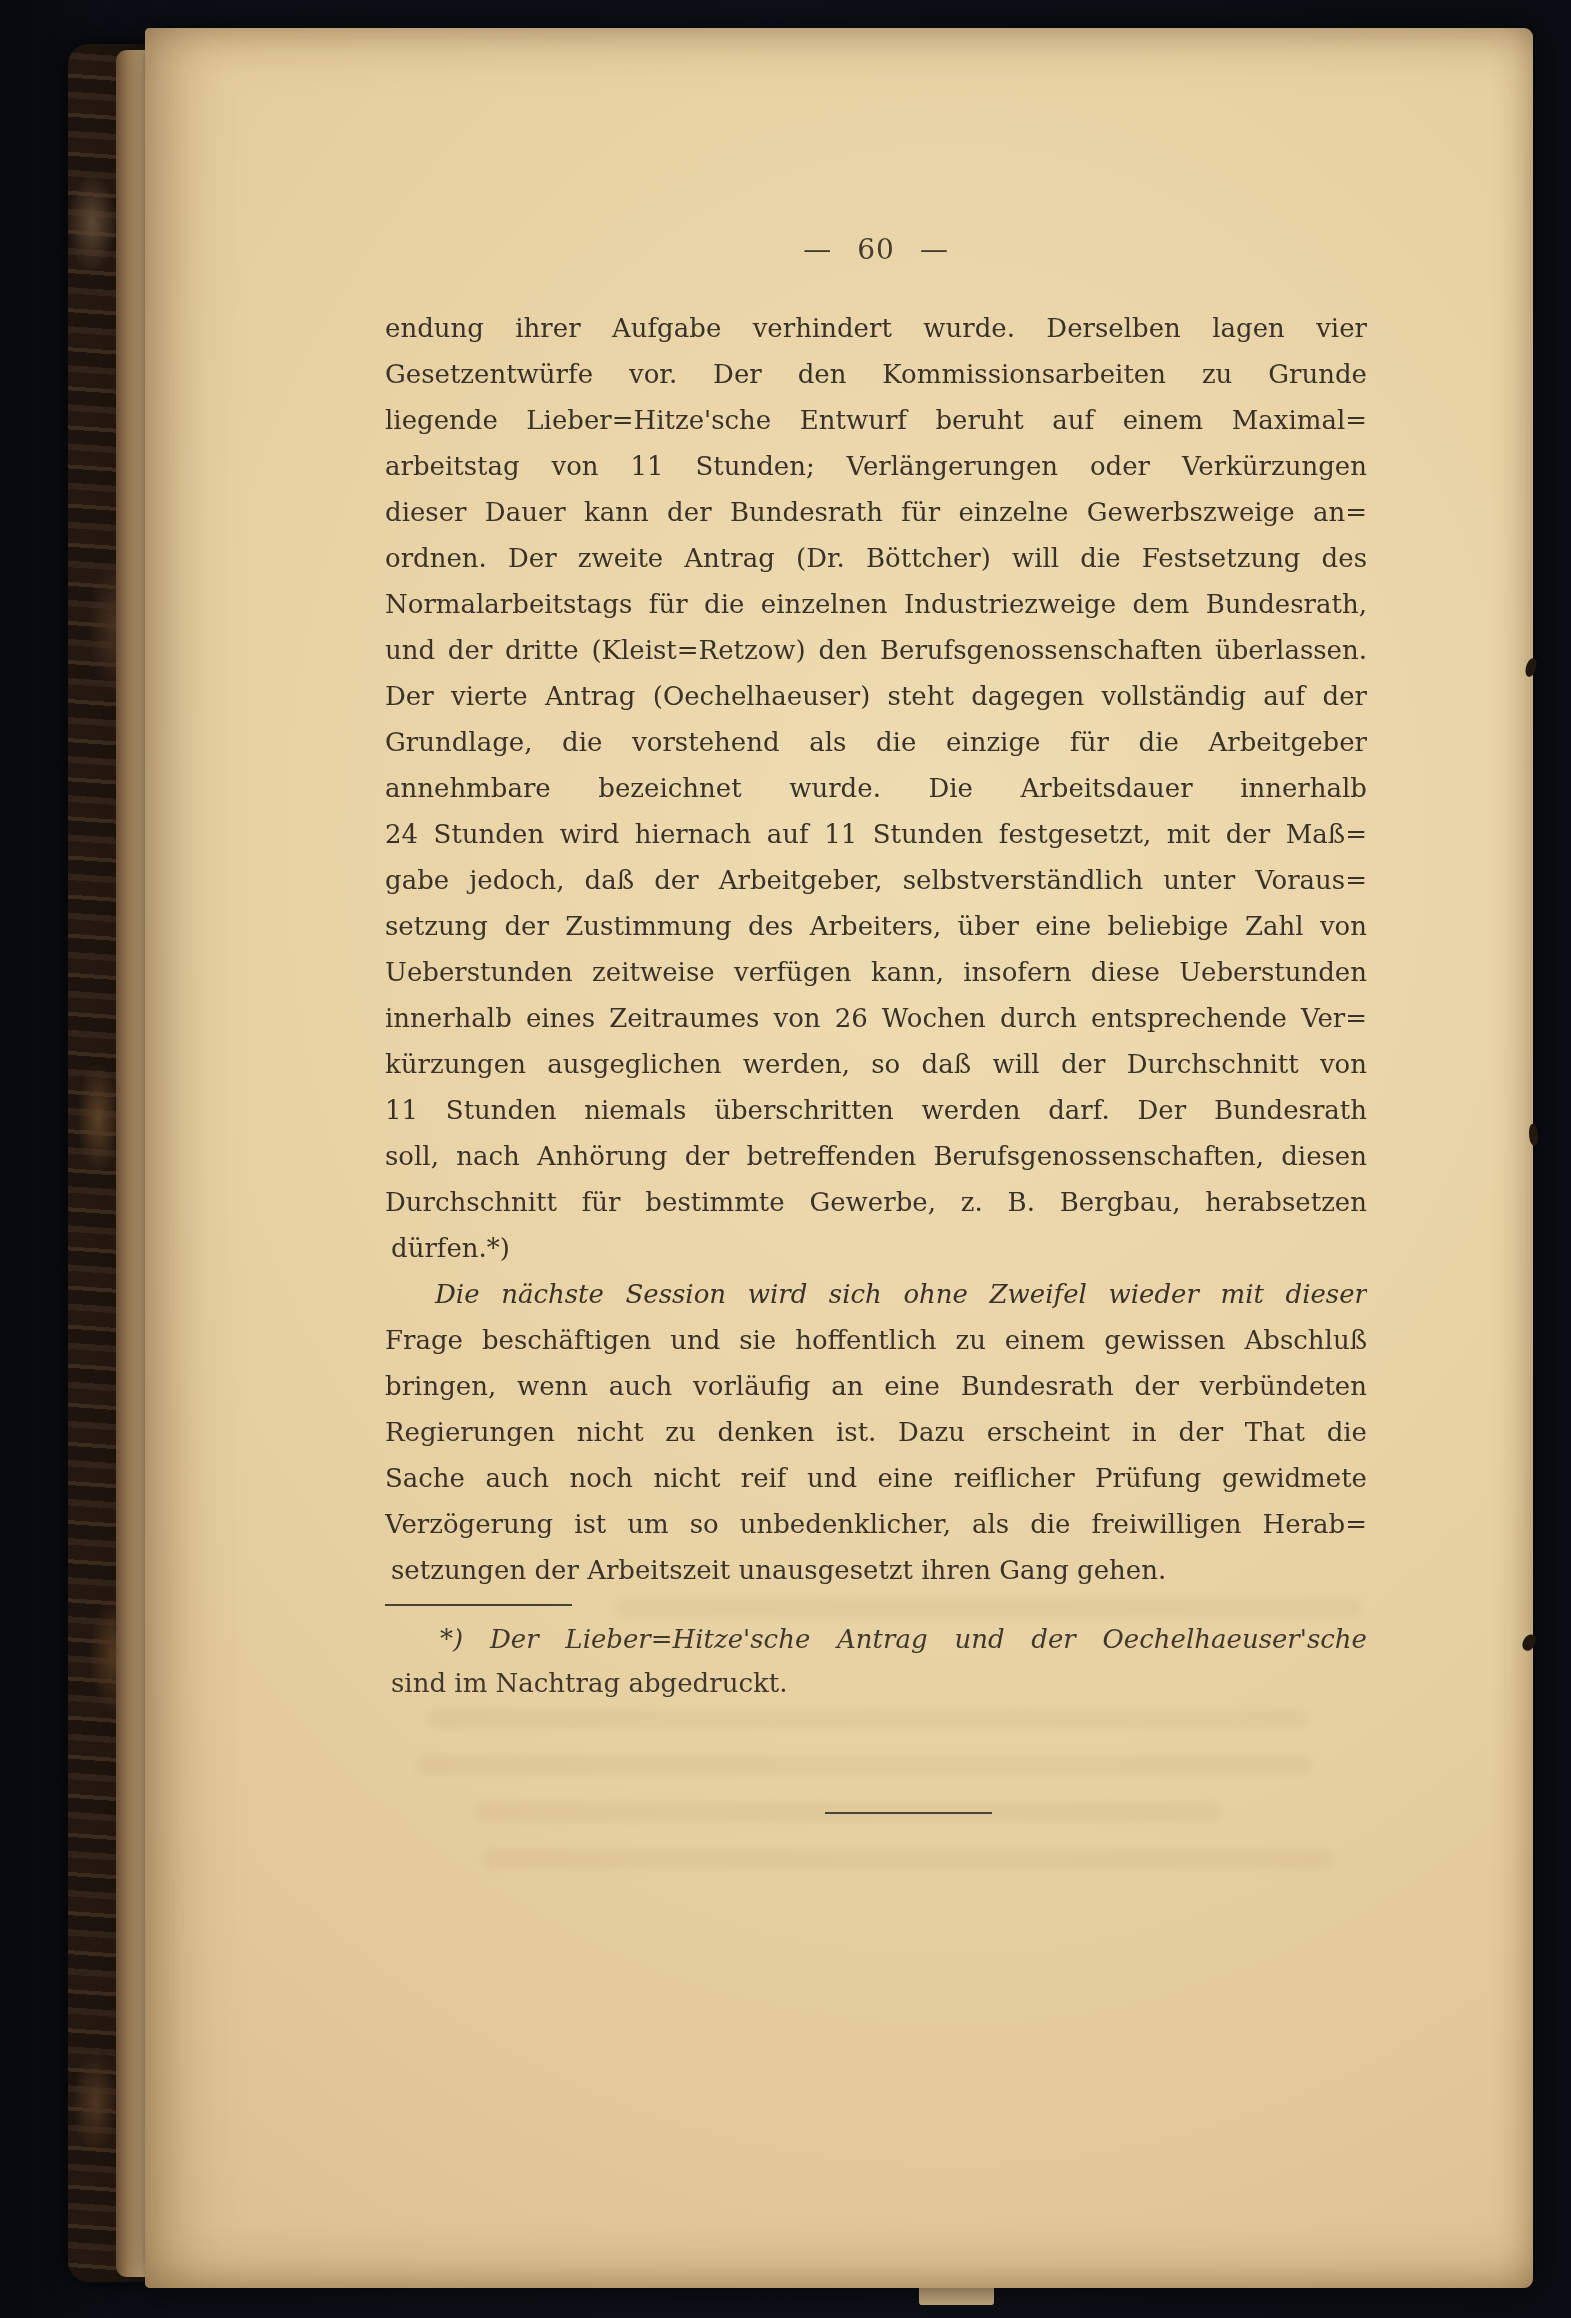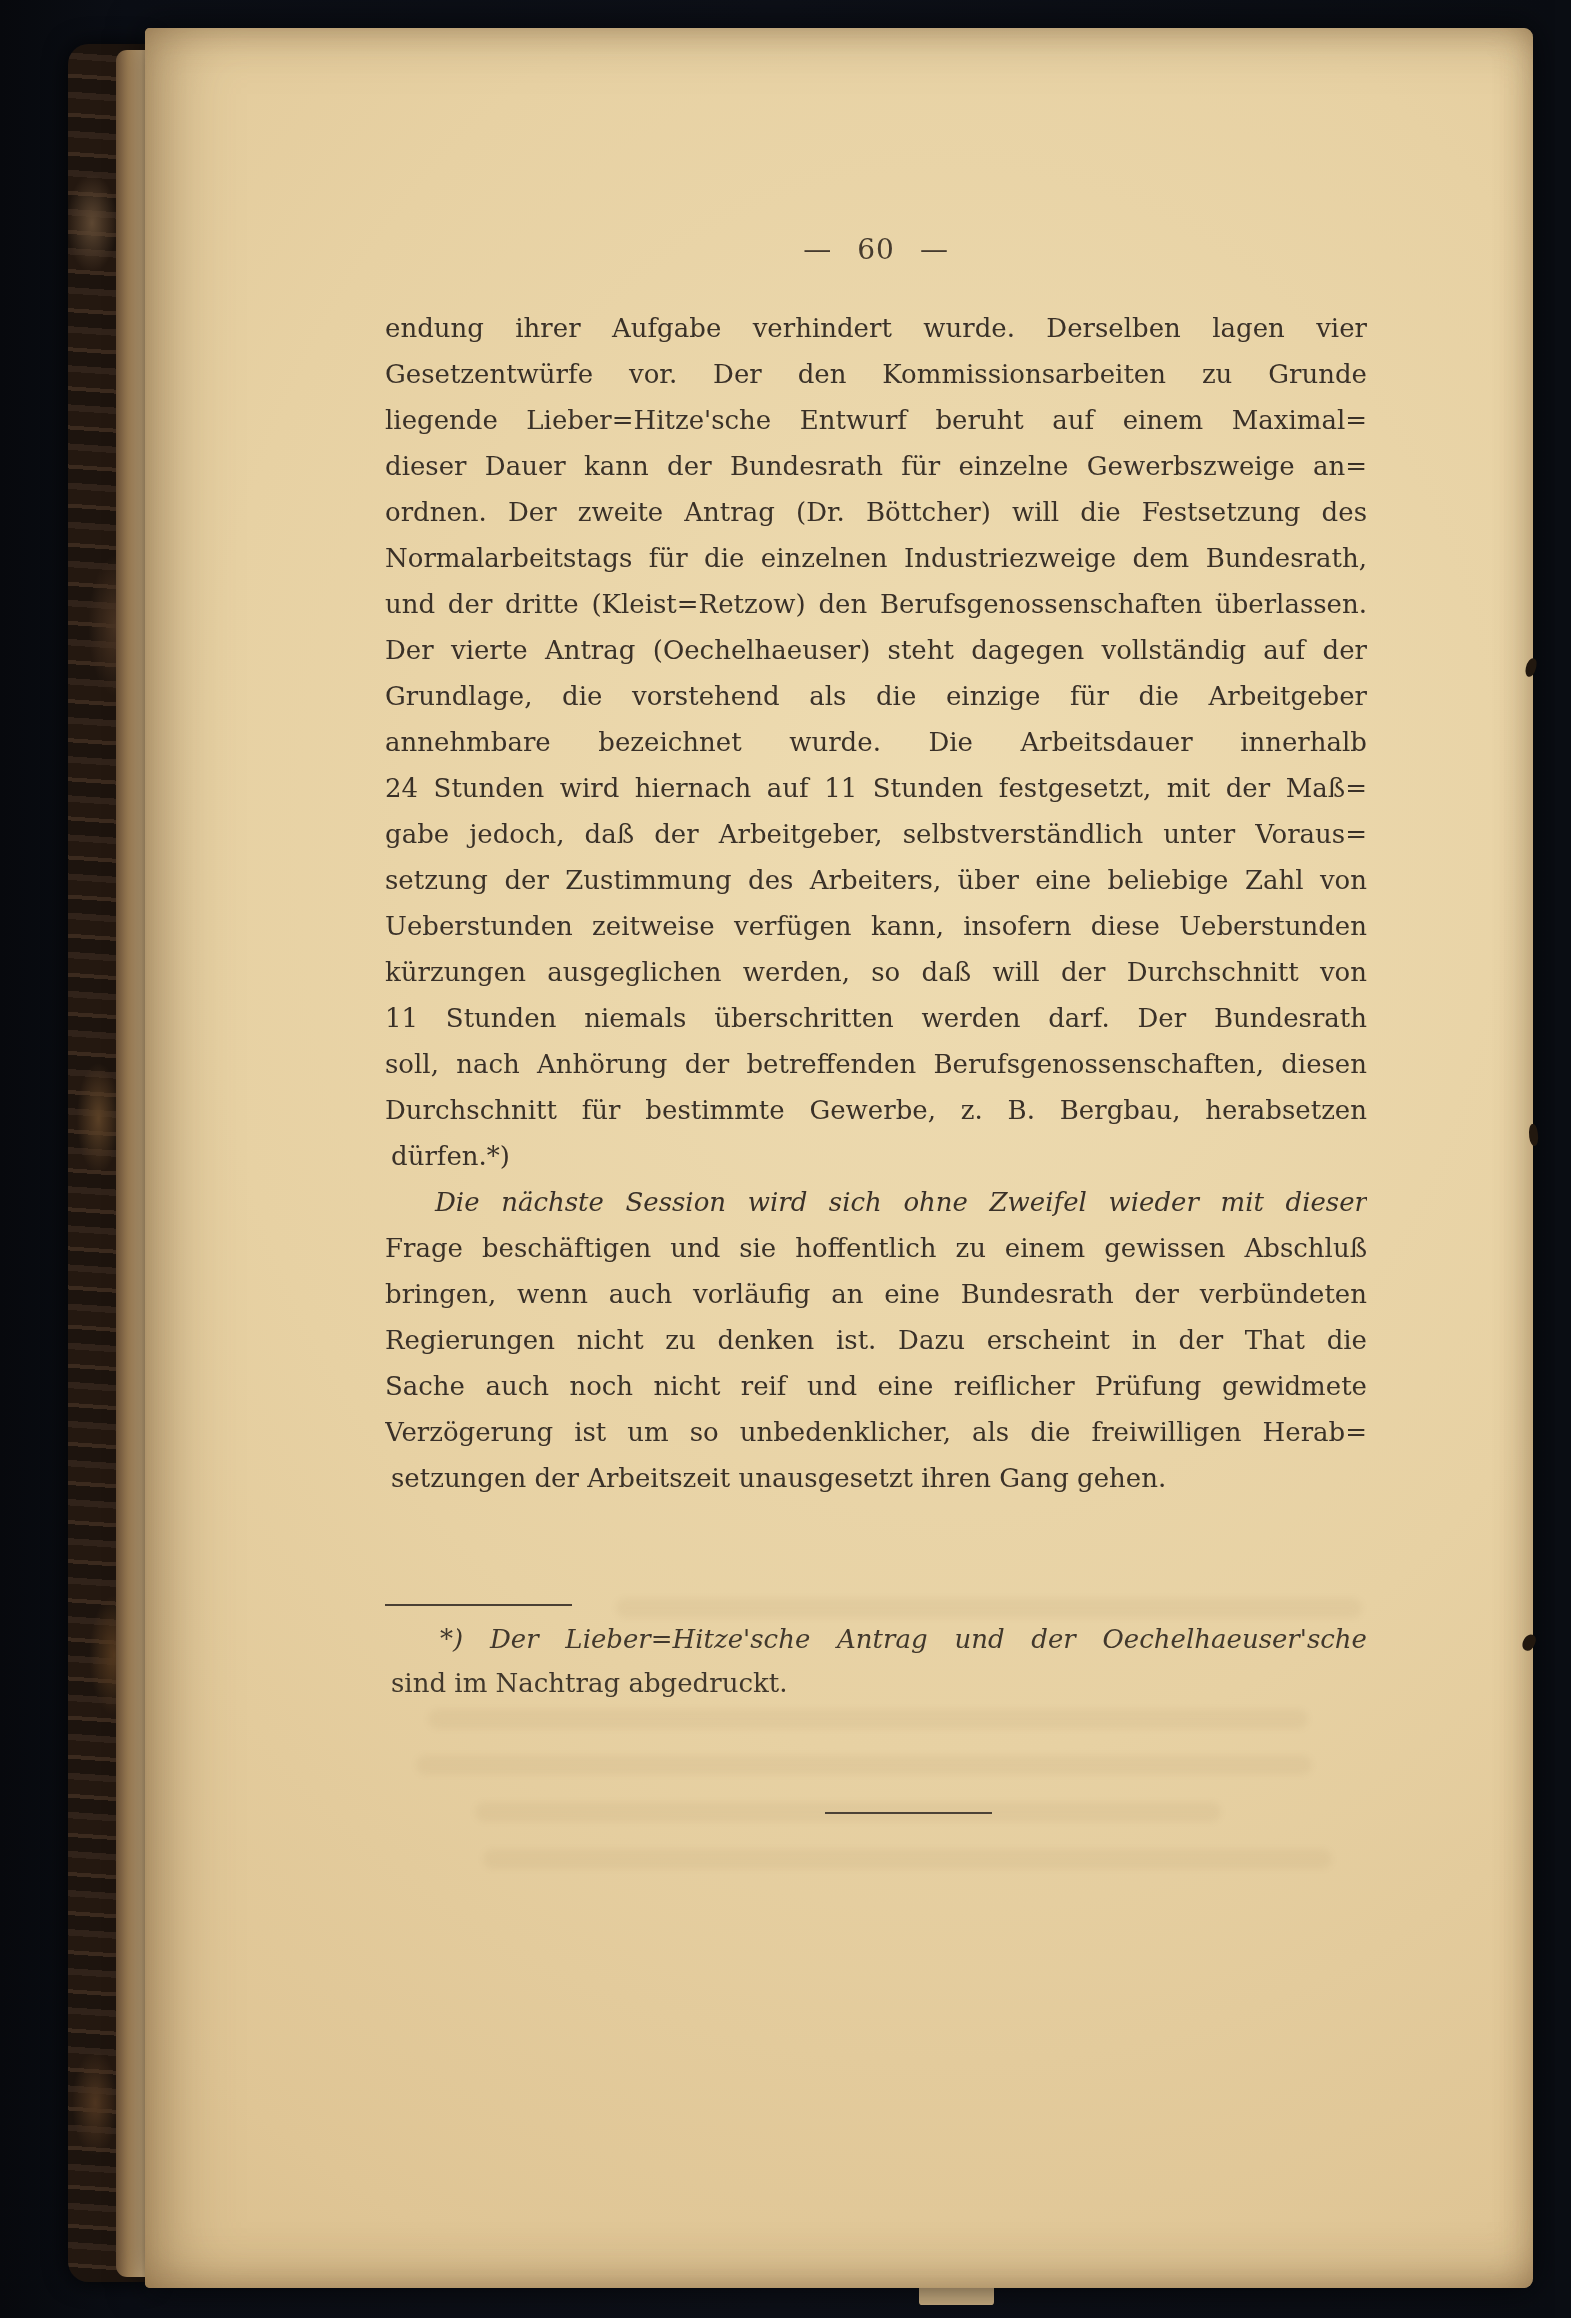--- a/index.html
+++ b/index.html
@@ -111,31 +111,33 @@
 
   <div class="page">
 
     <div class="page-number">— 60 —</div>
 
     <div class="text-block">
 
     <div class="line">endung ihrer Aufgabe verhindert wurde. Derselben lagen vier</div>
         <div class="line">Gesetzentwürfe vor. Der den Kommissionsarbeiten zu Grunde</div>
         <div class="line">liegende Lieber=Hitze'sche Entwurf beruht auf einem Maximal=</div>
+        <div class="line">arbeitstag von 11 Stunden; Verlängerungen oder Verkürzungen</div>
         <div class="line">dieser Dauer kann der Bundesrath für einzelne Gewerbszweige an=</div>
         <div class="line">ordnen. Der zweite Antrag (Dr. Böttcher) will die Festsetzung des</div>
         <div class="line">Normalarbeitstags für die einzelnen Industriezweige dem Bundesrath,</div>
         <div class="line">und der dritte (Kleist=Retzow) den Berufsgenossenschaften überlassen.</div>
         <div class="line">Der vierte Antrag (Oechelhaeuser) steht dagegen vollständig auf der</div>
         <div class="line">Grundlage, die vorstehend als die einzige für die Arbeitgeber</div>
         <div class="line">annehmbare bezeichnet wurde. Die Arbeitsdauer innerhalb</div>
         <div class="line">24 Stunden wird hiernach auf 11 Stunden festgesetzt, mit der Maß=</div>
         <div class="line">gabe jedoch, daß der Arbeitgeber, selbstverständlich unter Voraus=</div>
         <div class="line">setzung der Zustimmung des Arbeiters, über eine beliebige Zahl von</div>
         <div class="line">Ueberstunden zeitweise verfügen kann, insofern diese Ueberstunden</div>
+        <div class="line">innerhalb eines Zeitraumes von 26 Wochen durch entsprechende Ver=</div>
         <div class="line">kürzungen ausgeglichen werden, so daß will der Durchschnitt von</div>
         <div class="line">11 Stunden niemals überschritten werden darf. Der Bundesrath</div>
         <div class="line">soll, nach Anhörung der betreffenden Berufsgenossenschaften, diesen</div>
         <div class="line">Durchschnitt für bestimmte Gewerbe, z. B. Bergbau, herabsetzen</div>
         <div class="line line-left">dürfen.*)</div>
         <div class="line line-indent">Die nächste Session wird sich ohne Zweifel wieder mit dieser</div>
         <div class="line">Frage beschäftigen und sie hoffentlich zu einem gewissen Abschluß</div>
         <div class="line">bringen, wenn auch vorläufig an eine Bundesrath der verbündeten</div>
         <div class="line">Regierungen nicht zu denken ist. Dazu erscheint in der That die</div>
         <div class="line">Sache auch noch nicht reif und eine reiflicher Prüfung gewidmete</div>

